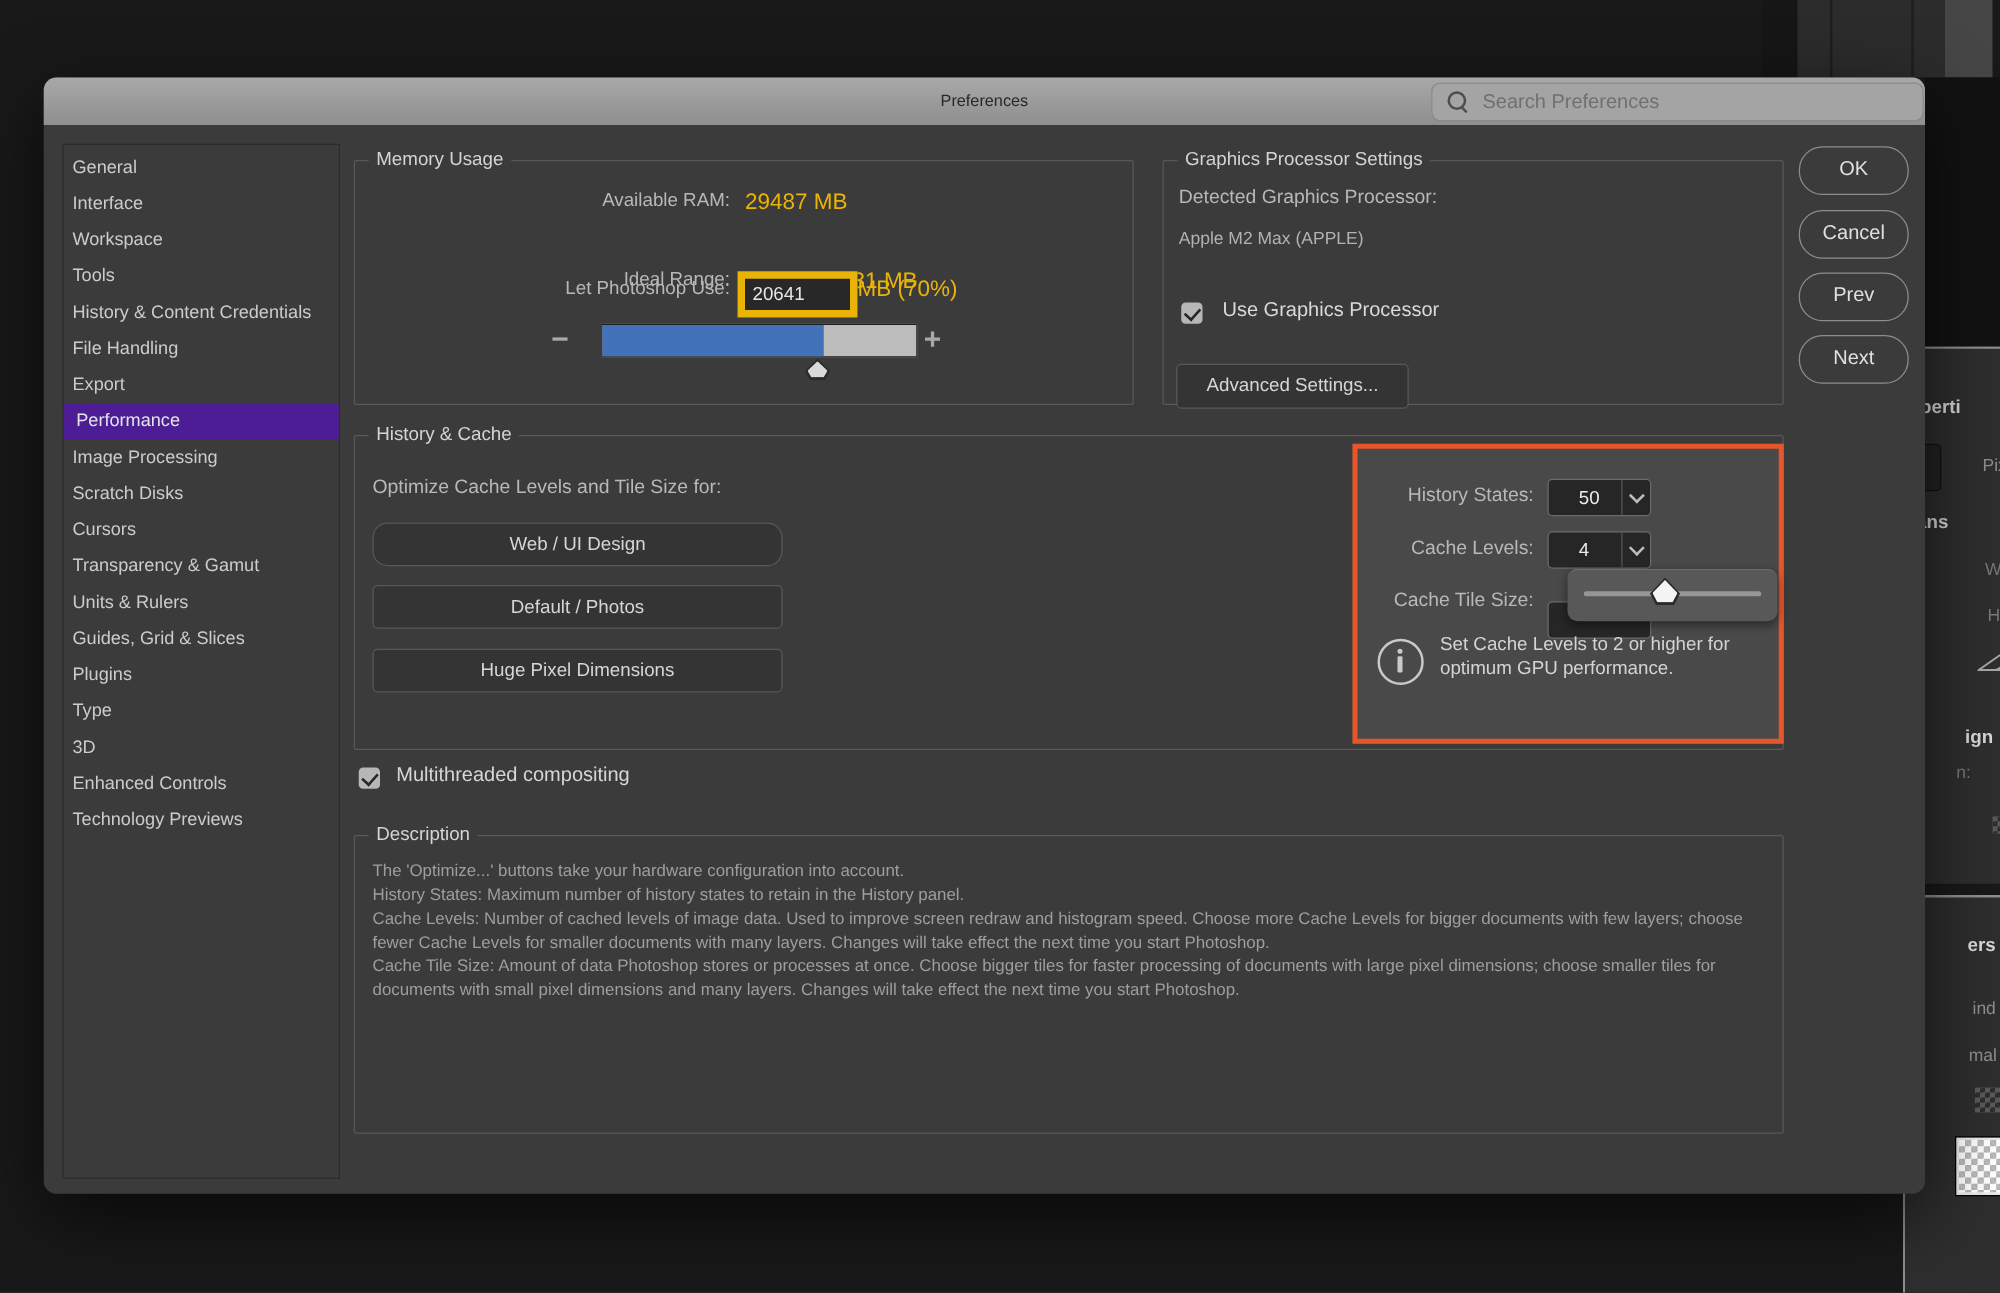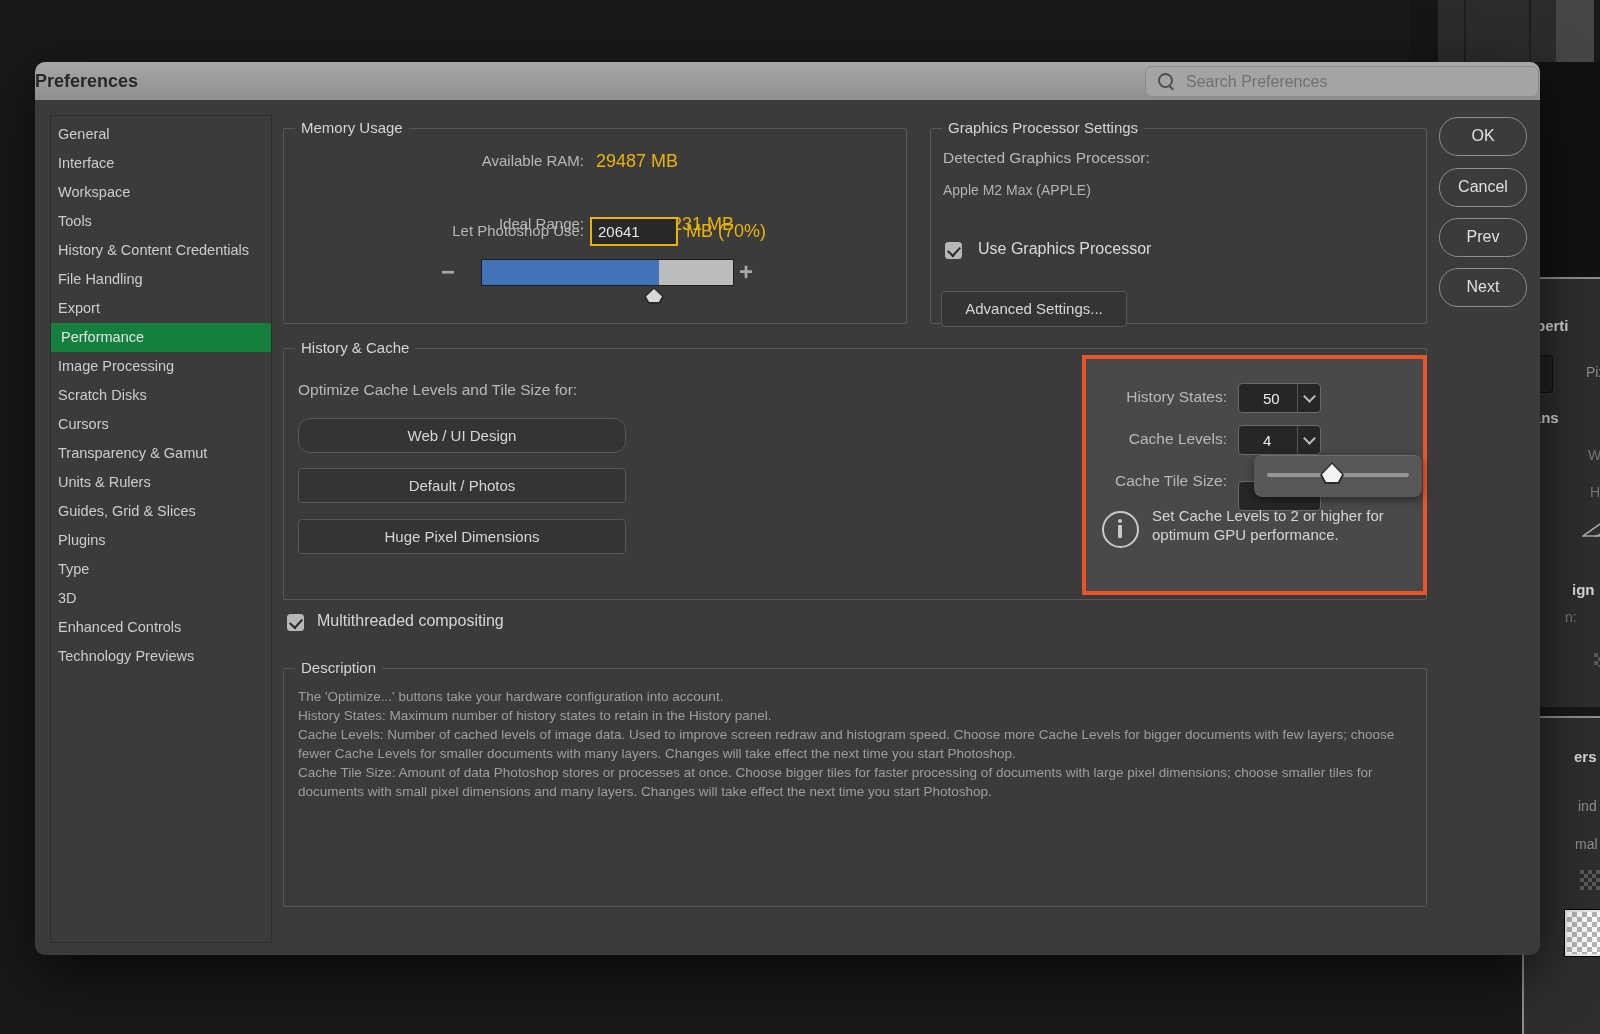--- a/index.html
+++ b/index.html
@@ -26,48 +26,48 @@
                        linear-gradient(45deg,#b5b5b5 25%,transparent 25%,transparent 75%,#b5b5b5 75%);
       background-size:10px 10px;background-position:0 0,5px 5px;
       border:2px solid #e9e9e9;outline:1px solid #000;}
 
   
   .dialog{left:35px;top:62px;width:1505px;height:893px;background:#3b3b3b;
       border-radius:10px;box-shadow:0 18px 60px rgba(0,0,0,.65);}
   .titlebar{left:0;top:0;width:1505px;height:38px;
       background:linear-gradient(#a8a8a8,#8f8f8f);
       border-radius:10px 10px 0 0;}
-  .dlg-title{width:100%;text-align:left;line-height:38px;
-      font-size:18px;font-weight:bold;color:#282828;}
+  .dlg-title{width:100%;text-align:center;line-height:38px;
+      font-size:13px;font-weight:normal;color:#282828;}
   .searchbox{left:1110px;top:4px;width:392px;height:29px;background:#a4a4a4;
       border:1px solid #8a8a8a;border-radius:7px;display:flex;align-items:center;}
   .searchbox input{background:transparent;border:none;outline:none;flex:1;
       font-size:16px;color:#4a4a4a;font-family:inherit;}
   .searchbox input::placeholder{color:#707070;}
   .mag{position:relative;width:18px;height:18px;margin:0 8px 0 12px;flex:0 0 auto;}
   .mag-circle{position:absolute;left:0;top:0;width:11px;height:11px;border:2.2px solid #4e4e4e;border-radius:50%;}
   .mag-handle{position:absolute;left:12px;top:12px;width:6px;height:2.4px;background:#4e4e4e;
       transform:rotate(45deg);transform-origin:0 0;border-radius:2px;}
 
   
   .sidebar{left:15px;top:53px;width:220px;height:826px;border:1px solid #2c2c2c;background:#3b3b3b;}
   .side-item{height:29px;line-height:29px;padding-left:7px;font-size:14.5px;color:#cccccc;
       white-space:nowrap;overflow:hidden;cursor:default;}
-  .side-item.sel{background:#15803d;color:#e4e4e4;padding-left:10px;}
+  .side-item.sel{background:#4c1d95;color:#e4e4e4;padding-left:10px;}
 
   
   .group{border:1px solid #585858;border-radius:2px;}
   .legend{position:absolute;top:-10px;left:11px;background:#3b3b3b;padding:0 6px;
       font-size:15px;color:#d4d4d4;white-space:nowrap;}
   .lbl{color:#b8b8b8;font-size:15px;}
   .val{color:#eab308;font-size:18px;}
   .row{position:absolute;height:24px;line-height:24px;white-space:nowrap;}
   .rlabel{position:absolute;text-align:right;}
 
-  .numfield{background:#282828;border:2px solid #eab308;color:#e6e6e6;font-size:15px;
+  .numfield{background:#282828;border:6px solid #eab308;color:#e6e6e6;font-size:15px;
       font-family:inherit;padding:0 6px;outline:none;}
 
   
   .membar{position:absolute;height:25px;background:#bcbcbc;border:1px solid #1d1d1d;}
   .membar-fill{height:100%;background:#4272b8;}
   .sign{position:absolute;color:#a8a8a8;font-size:24px;font-weight:bold;line-height:25px;}
   .tri-thumb{position:absolute;clip-path:polygon(50% 0,100% 58%,80% 100%,20% 100%,0 58%);
       background:#2a2a2a;}
   .tri-thumb .inner{position:absolute;left:2px;top:2px;right:2px;bottom:2px;
       clip-path:polygon(50% 0,100% 58%,80% 100%,20% 100%,0 58%);background:#d9d9d9;}

